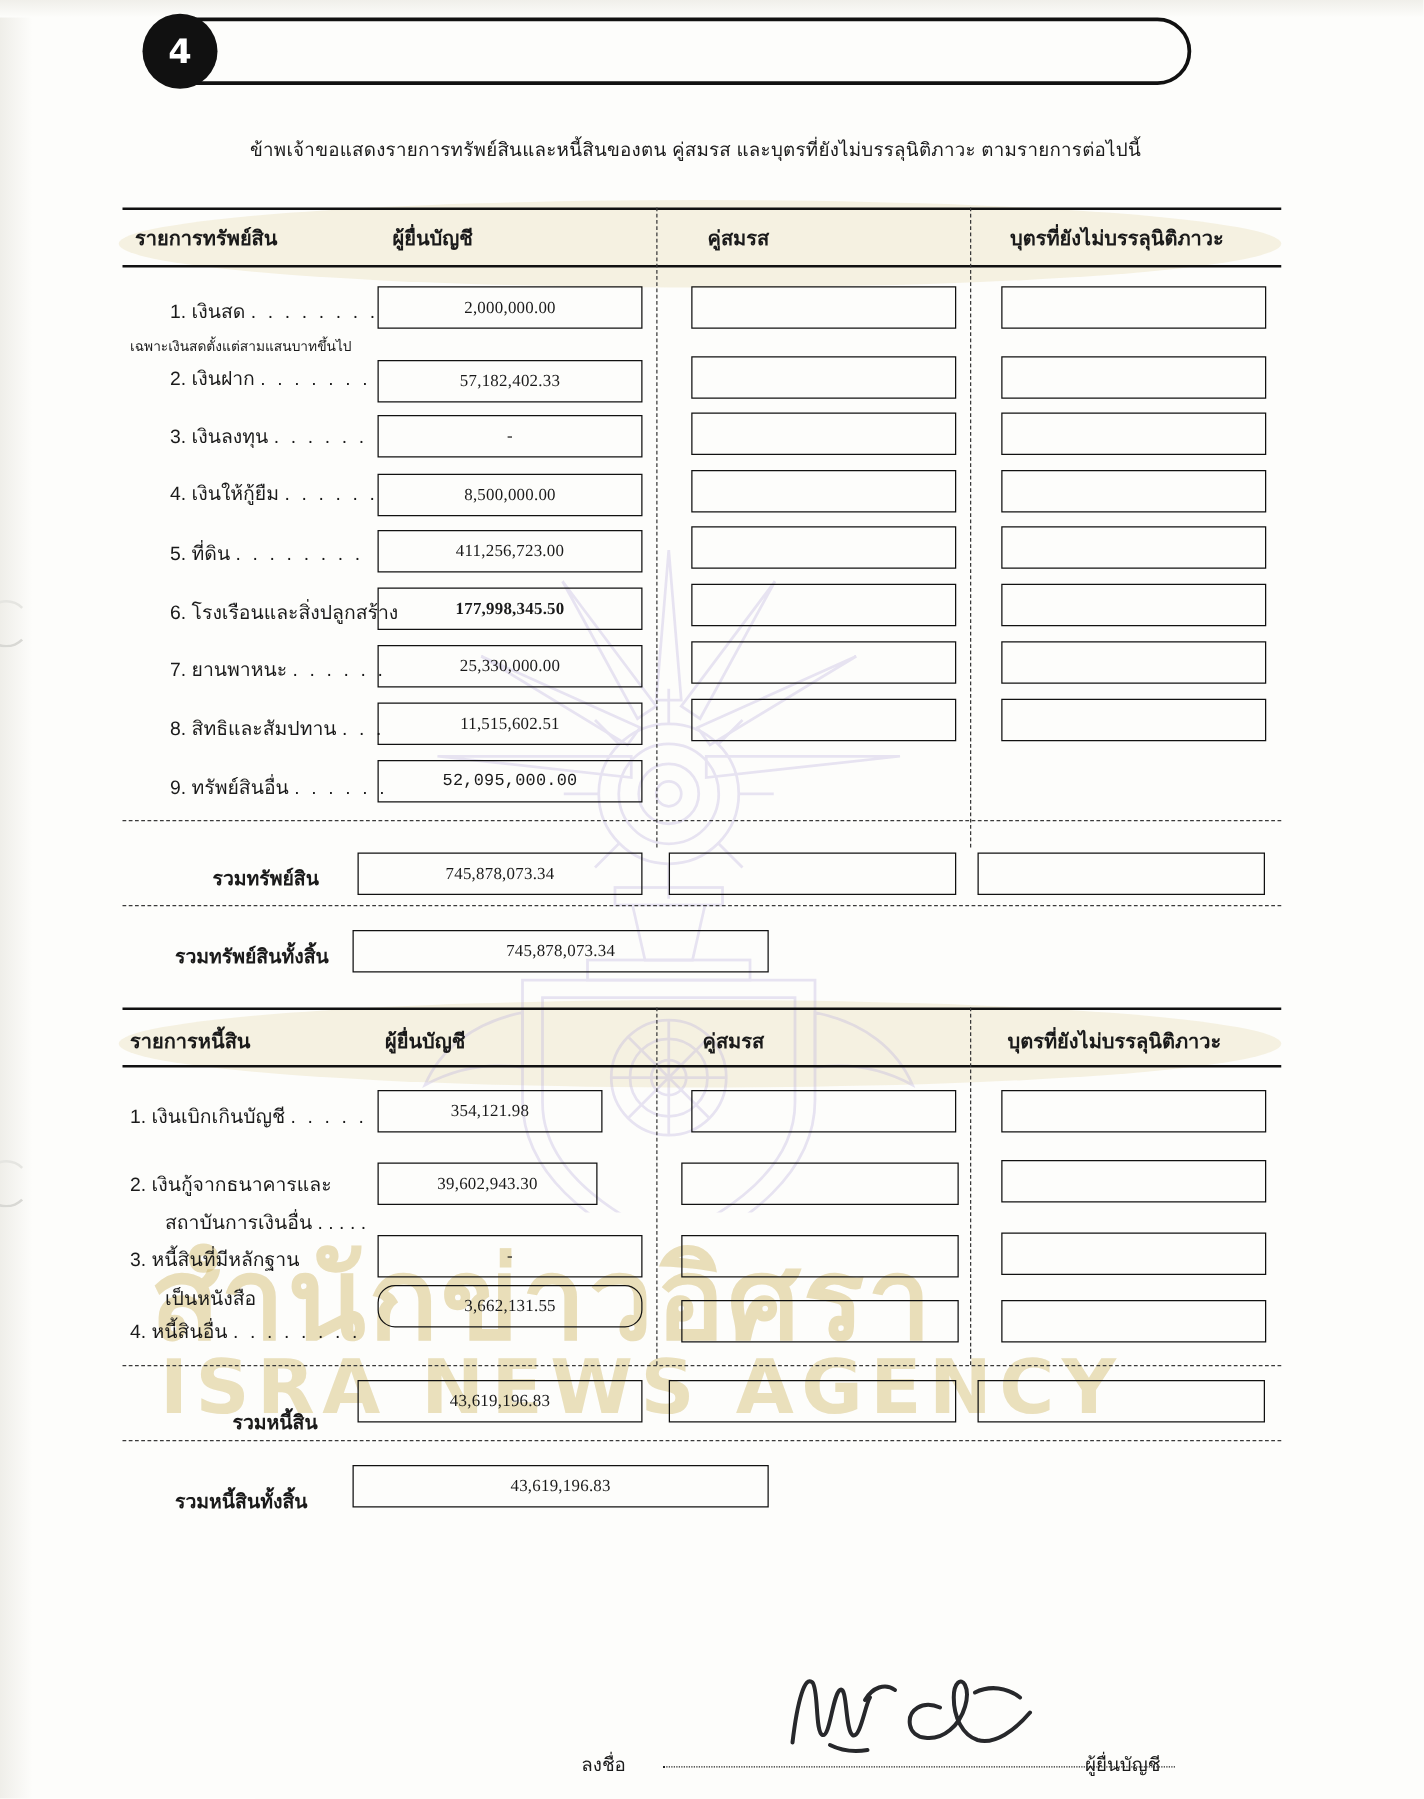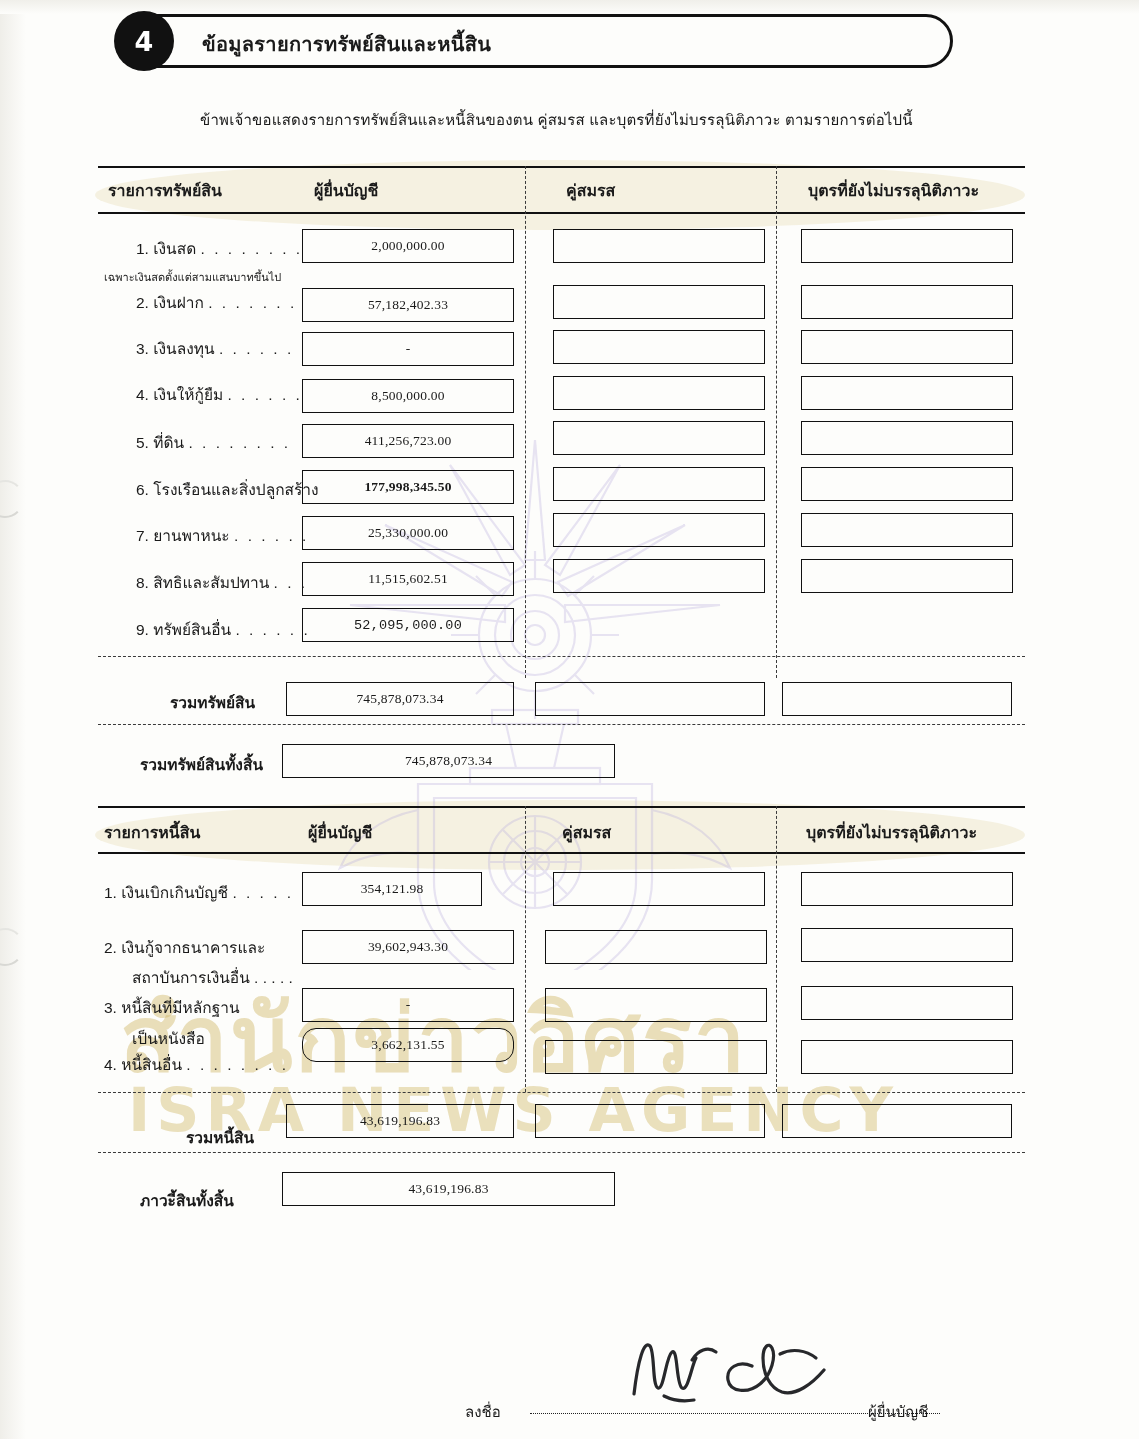--- a/index.html
+++ b/index.html
@@ -264,21 +264,20 @@
       <path d="M118 400 c-40 8 -66 30 -78 58 c26 -14 52 -18 78 -14 z"></path>
       <path d="M352 400 c40 8 66 30 78 58 c-26 -14 -52 -18 -78 -14 z"></path>
     </g>
   </svg>
 
   <div class="wm wm-text-th">สำนักข่าวอิศรา</div>
   <div class="wm wm-text-en">ISRA NEWS AGENCY</div>
 
   <div class="banner"></div>
   <div class="banner-badge">4</div>
-  <div class="banner-title">ข้อมูลรายการทรัพย์สินและหนี้สิน</div>
   <div class="intro">ข้าพเจ้าขอแสดงรายการทรัพย์สินและหนี้สินของตน  คู่สมรส และบุตรที่ยังไม่บรรลุนิติภาวะ  ตามรายการต่อไปนี้</div>
 
   <div class="hdr-rule" style="left:98px; top:166px; width:927px;"></div>
   <div class="hdr-rule" style="left:98px; top:212px; width:927px;"></div>
 
   <div class="col-head" style="left:108px; top:178px;">รายการทรัพย์สิน</div>
   <div class="col-head" style="left:314px; top:178px;">ผู้ยื่นบัญชี</div>
   <div class="col-head" style="left:566px; top:178px;">คู่สมรส</div>
   <div class="col-head" style="left:808px; top:178px;">บุตรที่ยังไม่บรรลุนิติภาวะ</div>
 
@@ -392,21 +391,21 @@
   </div>
   <div class="box tall" style="left:302px; top:872px; width:180px;">354,121.98</div>
   <div class="box tall" style="left:553px; top:872px; width:212px;"></div>
   <div class="box tall" style="left:801px; top:872px; width:212px;"></div>
 
   <div class="row-label" style="left:104px; top:935px;">
     <span>2.</span>
     <span>เงินกู้จากธนาคารและ</span>
   </div>
   <div class="row-label" style="left:132px; top:965px;">สถาบันการเงินอื่น  . . . . .</div>
-  <div class="box tall" style="left:302px; top:930px; width:212px;">39,602,943.30</div>
+  <div class="box tall" style="left:302px; top:930px; width:176px;">39,602,943.30</div>
   <div class="box tall" style="left:545px; top:930px; width:222px;"></div>
   <div class="box tall" style="left:801px; top:928px; width:212px;"></div>
 
   <div class="row-label" style="left:104px; top:995px;">
     <span>3.</span>
     <span>หนี้สินที่มีหลักฐาน</span>
   </div>
   <div class="row-label" style="left:132px; top:1026px;">เป็นหนังสือ</div>
   <div class="box tall" style="left:302px; top:988px; width:212px;">-</div>
   <div class="box tall" style="left:545px; top:988px; width:222px;"></div>
@@ -421,21 +420,21 @@
   <div class="box tall" style="left:545px; top:1040px; width:222px;"></div>
   <div class="box tall" style="left:801px; top:1040px; width:212px;"></div>
 
   <div class="hdash" style="left:98px; top:1092px; width:927px;"></div>
   <div class="total-label" style="left:186px; top:1125px;">รวมหนี้สิน</div>
   <div class="box tall" style="left:286px; top:1104px; width:228px;">43,619,196.83</div>
   <div class="box tall" style="left:535px; top:1104px; width:230px;"></div>
   <div class="box tall" style="left:782px; top:1104px; width:230px;"></div>
 
   <div class="hdash" style="left:98px; top:1152px; width:927px;"></div>
-  <div class="total-label" style="left:140px; top:1188px;">ภาวะี้สินทั้งสิ้น</div>
+  <div class="total-label" style="left:140px; top:1188px;">รวมหนี้สินทั้งสิ้น</div>
   <div class="box tall" style="left:282px; top:1172px; width:333px;">43,619,196.83</div>
 
 
   <svg class="signature" viewBox="0 0 240 80">
     <g fill="none" stroke="#15161a" stroke-width="3.2" stroke-linecap="round">
       <path d="M14 64 C18 30 24 10 30 16 C35 22 32 56 38 58 C44 60 46 26 52 22 C58 18 56 54 62 58 C68 62 72 34 76 28"></path>
       <path d="M44 66 C52 70 62 72 74 70"></path>
       <path d="M72 30 C78 20 88 16 96 22"></path>
       <path d="M132 36 C118 30 106 38 108 50 C110 62 128 64 140 54 C152 44 156 26 152 18 C149 12 143 16 143 28 C143 44 150 58 162 62 C176 66 192 54 204 40"></path>
       <path d="M160 24 C172 18 186 20 196 28"></path>

